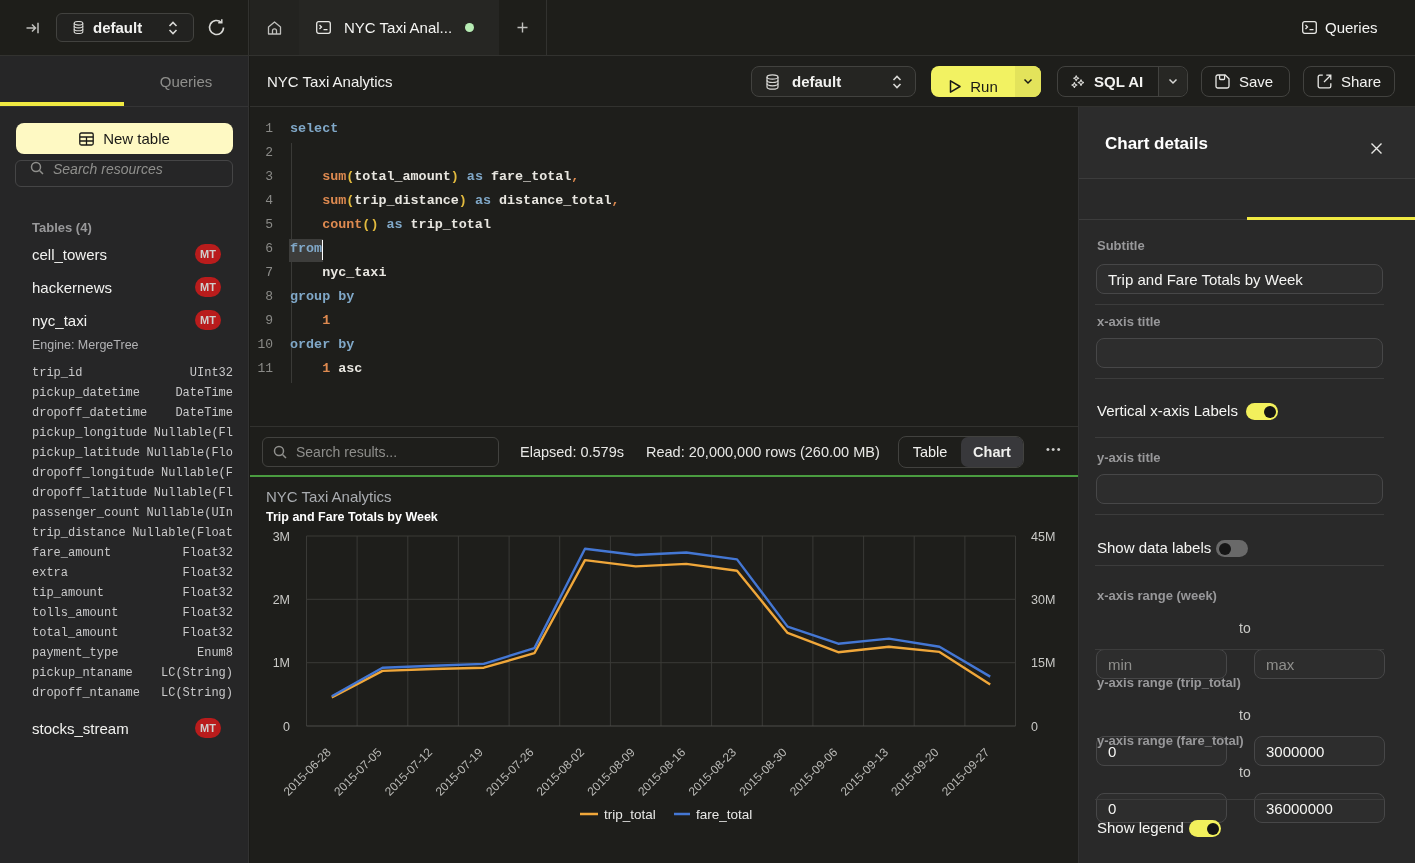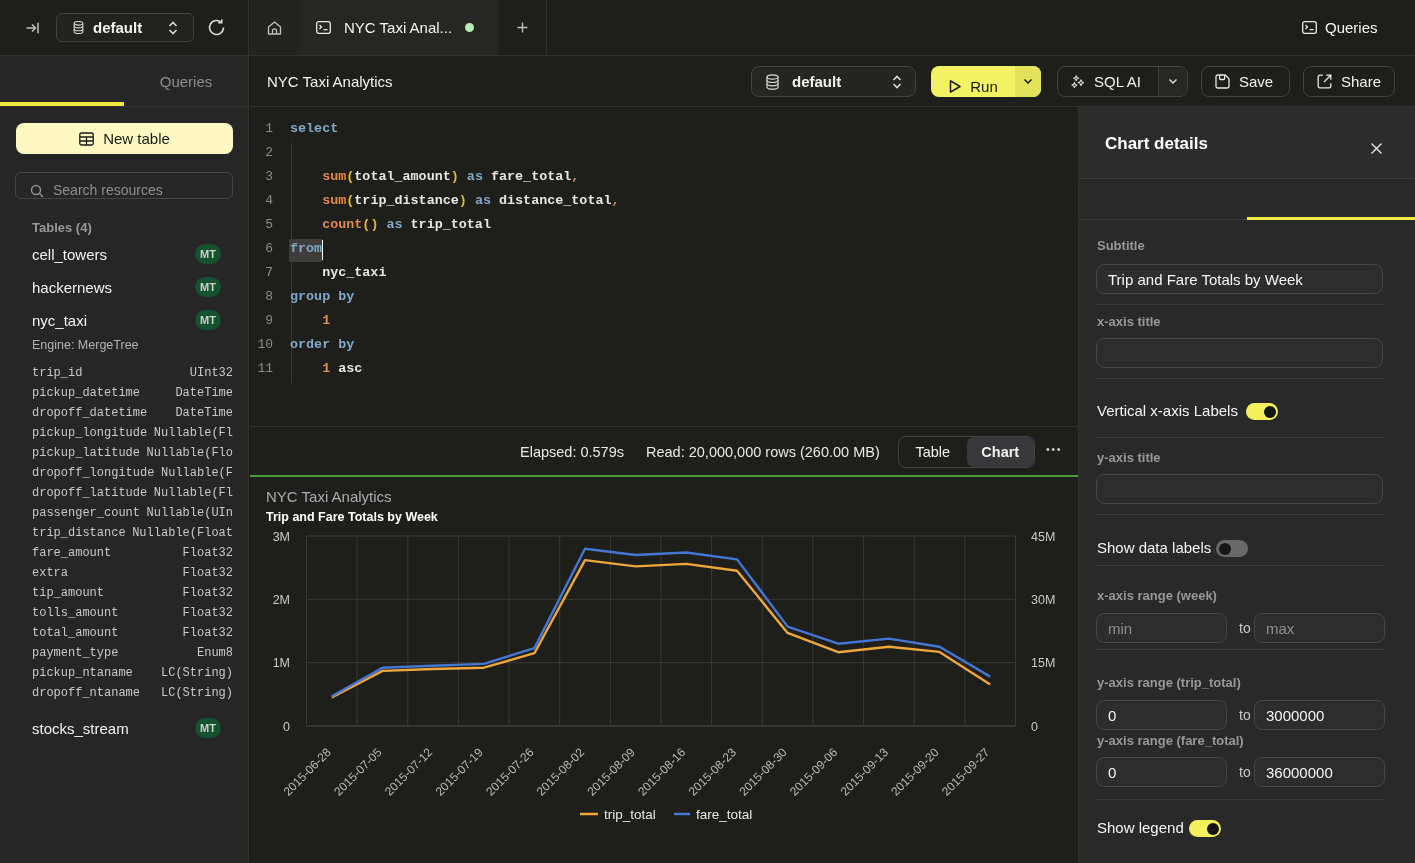--- a/index.html
+++ b/index.html
@@ -23,25 +23,25 @@
 
 
 #sidebar { position:absolute; left:0; top:56px; width:249px; height:807px; background:#262627; border-right:1px solid #323232; }
 #side-tabs { position:absolute; left:0; top:0; width:248px; height:51px; border-bottom:1px solid #343435; }
 #side-tabs .stab { position:absolute; top:0; width:124px; height:51px; display:flex; align-items:center; justify-content:center; font-size:15px; }
 #side-tabs .active { color:#ffffff; font-weight:700; }
 #side-tabs .inactive { color:#8f8f8c; }
 #side-underline { position:absolute; left:0; top:46px; width:124px; height:4px; background:#f0e942; }
 #newtable { position:absolute; left:16px; top:67px; width:217px; height:31px; background:#fef9c3; border-radius:8px; display:flex; align-items:center; justify-content:center; }
 #newtable span { color:#1a1a17; font-size:15px; font-weight:400; margin-left:9px; }
-#side-search { position:absolute; left:15px; top:116px; width:218px; height:27px; border:1px solid #454546; border-radius:6px; display:flex; align-items:flex-end; }
+#side-search { position:absolute; left:15px; top:104px; width:218px; height:27px; border:1px solid #454546; border-radius:6px; display:flex; align-items:flex-start;font-style:italic; }
 #side-search span { color:#8f8f8c; font-size:14px; margin-left:9px; }
 .side-label { position:absolute; left:32px; color:#98989a; font-size:13px; font-weight:700; }
 .trow { position:absolute; left:32px; color:#f2f2f0; font-size:15px; }
-.mt { position:absolute; left:195px; width:26px; height:20px; background:#14532d; border-radius:10px; color:#cfcfcd; font-size:11px; font-weight:700; display:flex; align-items:center; justify-content:center; }
+.mt { position:absolute; left:195px; width:26px; height:20px; background:#b91c1c; border-radius:10px; color:#cfcfcd; font-size:11px; font-weight:700; display:flex; align-items:center; justify-content:center; }
 #engine { position:absolute; left:32px; color:#b2b2b4; font-size:12.5px; }
 .col { position:absolute; left:32px; width:201px; font-family:"Liberation Mono", monospace; font-size:12px; color:#c9c9ca; white-space:nowrap; display:flex; justify-content:space-between; }
 .col b { font-weight:400; }
 
 
 #center { position:absolute; left:250px; top:107px; width:828px; height:756px; background:#1e1e1b; }
 #qtoolbar { position:absolute; left:250px; top:56px; width:1165px; height:51px; background:#1e1e1b; border-bottom:1px solid #32322f; }
 #qtitle { position:absolute; left:17px; top:17px; color:#f2f2f0; font-size:15px; }
 .btn { position:absolute; top:10px; height:31px; border:1px solid #42423f; border-radius:8px; display:flex; align-items:center; color:#f2f2f0; font-size:15px; }
 #db-select2 { position:absolute; }
@@ -62,21 +62,21 @@
 #indent-guide { position:absolute; left:41px; top:32px; width:1px; height:240px; background:#3a3a37; }
 #sel-from { position:absolute; left:39px; top:128px; width:34px; height:23px; background:#3d3d3b; }
 #caret { position:absolute; left:71.5px; top:129px; width:1.5px; height:20px; background:#ffffff; }
 
 
 #resbar { position:absolute; left:0; top:319px; width:828px; height:49px; border-top:1px solid #32322f; }
 #res-search { position:absolute; left:12px; top:10px; width:237px; height:30px; border:1px solid #42423f; border-radius:6px; display:flex; align-items:center; }
 #res-search span { color:#8f8f8c; font-size:14px; margin-left:9px; }
 #elapsed { position:absolute; left:270px; top:17px; color:#e8e8e6; font-size:14.5px; }
 #readrows { position:absolute; left:396px; top:17px; color:#e8e8e6; font-size:14.5px; }
-#tc-toggle { position:absolute; left:648px; top:9px; width:137px; height:32px; border:1px solid #42423f; border-radius:8px; display:flex; }
+#tc-toggle { position:absolute; left:648px; top:9px; width:126px; height:32px; border:1px solid #42423f; border-radius:8px; display:flex; }
 #tc-toggle .t { flex:1; display:flex; align-items:center; justify-content:center; color:#f0f0ee; font-size:14.5px; }
 #tc-toggle .on { background:#38383b; border-radius:7px; font-weight:700; }
 #dots { position:absolute; left:796px; top:16px; color:#cfcfcd; font-size:11px; letter-spacing:1.5px; }
 #greenline { position:absolute; left:0; top:368px; width:828px; height:2px; background:#4a9c40; }
 #chartarea { position:absolute; left:0; top:370px; width:828px; height:386px; }
 
 
 #rpanel { position:absolute; left:1078px; top:107px; width:337px; height:756px; background:#292929; border-left:1px solid #323232; }
 #rp-head { position:absolute; left:0; top:0; width:337px; height:72px; background:#2c2c2c; border-bottom:1px solid #3c3c3c; }
 #rp-title { position:absolute; left:26px; top:27px; color:#ffffff; font-size:17px; font-weight:700; }
@@ -88,21 +88,21 @@
 #rp-yellow { position:absolute; left:168px; top:110px; width:169px; height:3px; background:#f0e942; }
 .rp-label { position:absolute; left:18px; color:#98989a; font-size:13px; font-weight:700; }
 .rp-input { position:absolute; left:17px; width:287px; height:30px; background:#2d2d2d; border:1px solid #474748; border-radius:8px; color:#f5f5f3; font-size:15px; display:flex; align-items:center; }
 .rp-input span { margin-left:11px; }
 .rp-div { position:absolute; left:16px; width:289px; height:1px; background:#3c3c3c; }
 .rp-toggle-label { position:absolute; left:18px; color:#f5f5f3; font-size:15px; }
 .toggle { position:absolute; width:32px; height:17px; border-radius:9px; }
 .toggle .knob { position:absolute; top:2.5px; width:12px; height:12px; border-radius:50%; background:#151515; }
 .toggle.on { background:#f2f05c; } .toggle.on .knob { right:2.5px; }
 .toggle.off { background:#696969; } .toggle.off .knob { left:2.5px; background:#161616; }
-.rp-half { position:absolute; width:131px; height:30px; background:#2d2d2d; border:1px solid #474748; border-radius:8px; color:#f5f5f3; font-size:15px; display:flex; align-items:center; }
+.rp-half { position:absolute; width:131px; height:30px; background:#2d2d2d; border:1px solid #474748; border-radius:8px; color:#f5f5f3; font-size:15px; display:flex; align-items:center;margin-top:36px; }
 .rp-half span { margin-left:11px; }
 .rp-half .ph { color:#8f8f8c; }
 .rp-to { position:absolute; left:160px; color:#c9c9c6; font-size:14px; }
 </style>
 </head>
 <body>
 <div id="app">
 
   <div id="topbar">
     <div id="topbar-left">
@@ -228,21 +228,21 @@
             <path d="M1.5 1.5 L5 5 L8.5 1.5"></path>
           </svg>
         </div>
       </div>
       <div class="btn" id="sqlai-btn">
         <svg width="13" height="13" viewBox="0 0 13 13" fill="none" stroke="#d8d8d5" stroke-width="1.1" stroke-linejoin="round" style="margin-left:13px;">
           <path d="M5.2 0.7 L6 2.4 L7.7 3.2 L6 4 L5.2 5.7 L4.4 4 L2.7 3.2 L4.4 2.4 Z"></path>
           <path d="M10 4.8 L10.9 6.7 L12.8 7.6 L10.9 8.5 L10 10.4 L9.1 8.5 L7.2 7.6 L9.1 6.7 Z"></path>
           <path d="M3.4 7.6 L4.2 9.3 L5.9 10.1 L4.2 10.9 L3.4 12.6 L2.6 10.9 L0.9 10.1 L2.6 9.3 Z"></path>
         </svg>
-        <span style="margin-left:10px;">SQL AI</span>
+        <span style="margin-left:10px;font-weight:bold;">SQL AI</span>
         <div style="position:absolute; right:0; top:0; width:29px; height:29px; background:#272724; border-left:1px solid #42423f; border-radius:0 8px 8px 0; display:flex; align-items:center; justify-content:center;">
           <svg width="10" height="7" viewBox="0 0 10 7" fill="none" stroke="#d8d8d5" stroke-width="1.5">
             <path d="M1.5 1.5 L5 5 L8.5 1.5"></path>
           </svg>
         </div>
       </div>
       <div class="btn" id="save-btn">
         <svg width="15" height="15" viewBox="0 0 15 15" fill="none" stroke="#e8e8e5" stroke-width="1.3" style="margin-left:13px;">
           <path d="M1 2.8 a1.8 1.8 0 0 1 1.8 -1.8 h7.4 L14 4.8 v7.4 a1.8 1.8 0 0 1 -1.8 1.8 h-9.4 A1.8 1.8 0 0 1 1 12.2 Z" stroke-linejoin="round"></path>
           <path d="M4.6 1.2 v3.4 a0.9 0.9 0 0 0 0.9 0.9 h3.2 a0.9 0.9 0 0 0 0.9 -0.9 V1.2"></path>
@@ -281,20 +281,27 @@
       <div class="cline" style="top:106px;">    <span class="fn">count</span><span class="pn">()</span> <span class="kw">as</span> trip_total</div>
       <div class="cline kw" style="top:130px;">from</div>
       <div class="cline" style="top:154px;">    nyc_taxi</div>
       <div class="cline kw" style="top:178px;">group by</div>
       <div class="cline" style="top:202px;">    <span class="or">1</span></div>
       <div class="cline kw" style="top:226px;">order by</div>
       <div class="cline" style="top:250px;">    <span class="or">1</span> asc</div>
     </div>
 
     <div id="resbar">
+      <div id="res-search">
+        <svg width="14" height="14" viewBox="0 0 14 14" fill="none" stroke="#8f8f8c" stroke-width="1.5" style="margin-left:10px;">
+            <circle cx="6" cy="6" r="4.5"></circle>
+            <path d="M9.5 9.5 L13 13"></path>
+          </svg>
+        <span>Search results...</span>
+      </div>
       <div id="elapsed">Elapsed: 0.579s</div>
       <div id="readrows">Read: 20,000,000 rows (260.00 MB)</div>
       <div id="tc-toggle">
           <div class="t">Table</div>
           <div class="t on">Chart</div>
         </div>
       <div id="dots">•••</div>
     </div>
     <div id="greenline"></div>
 

